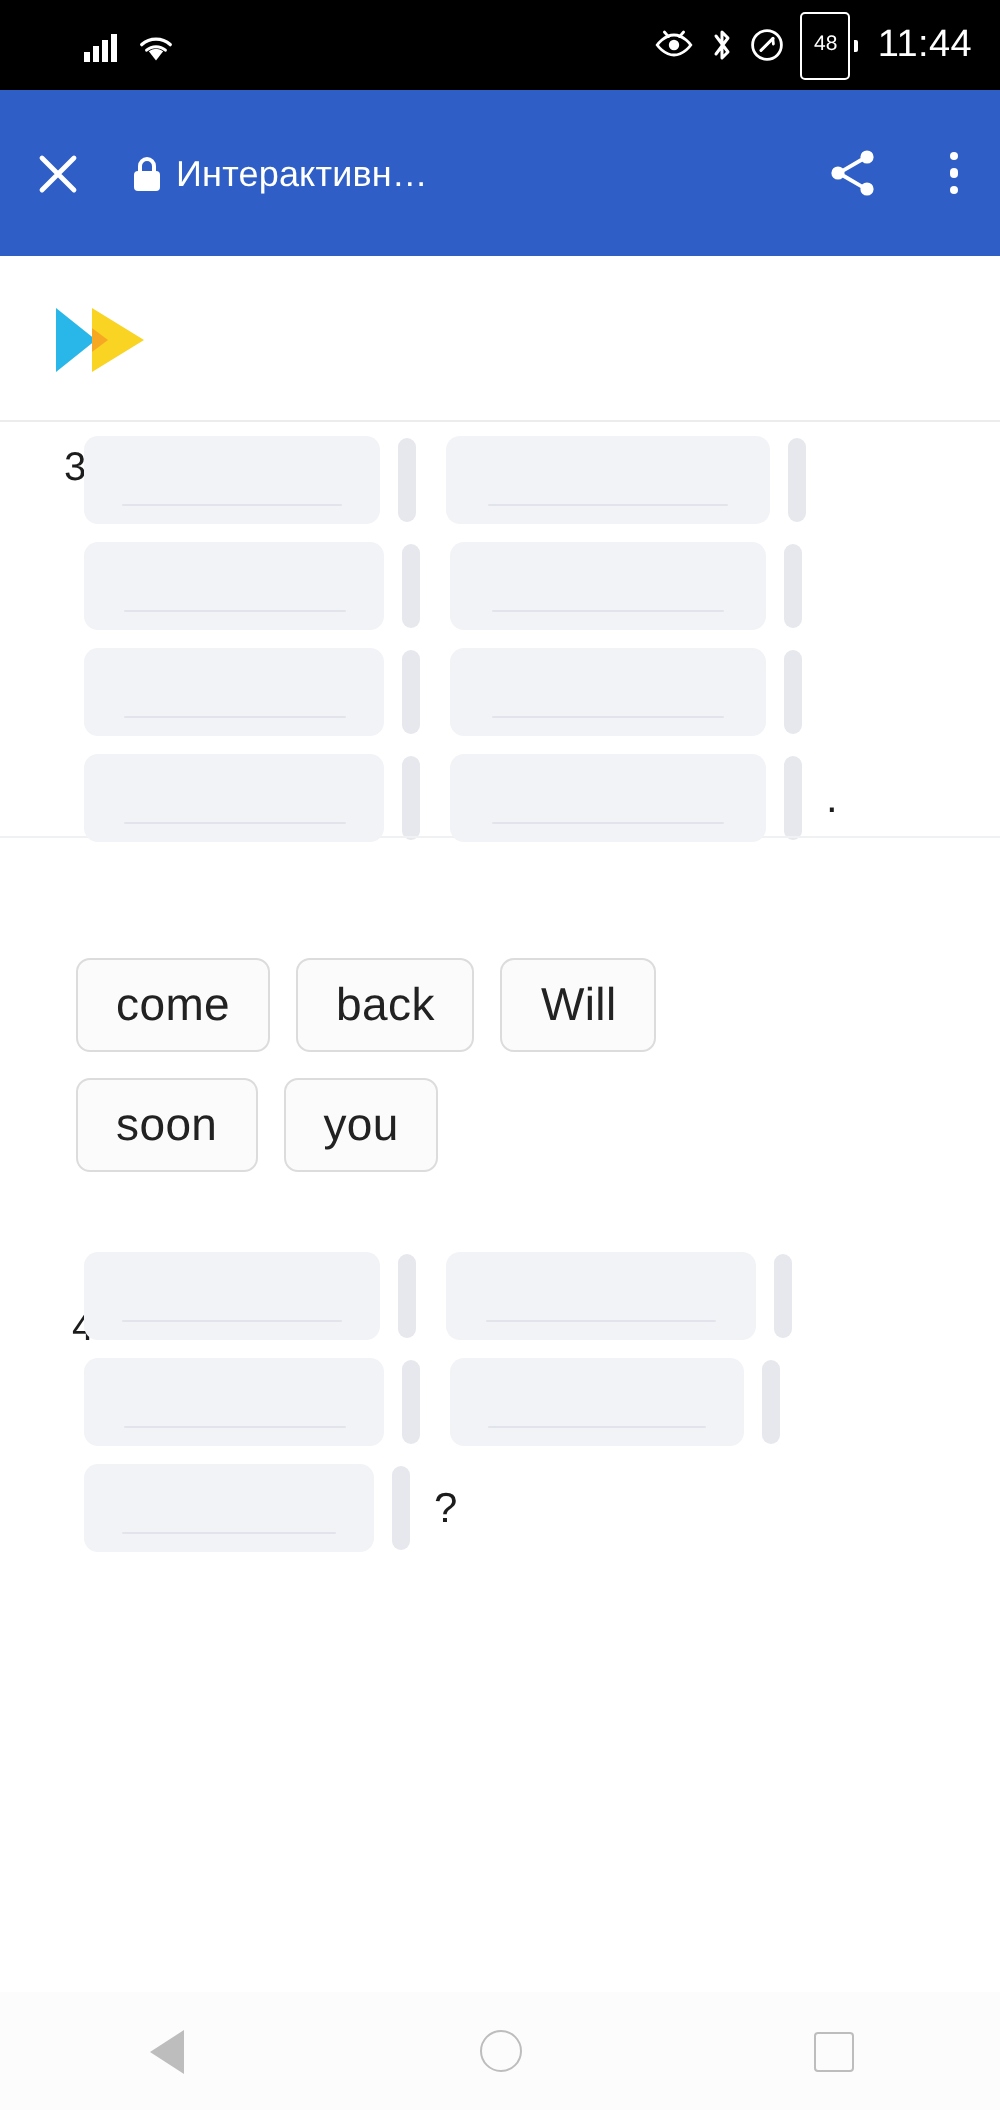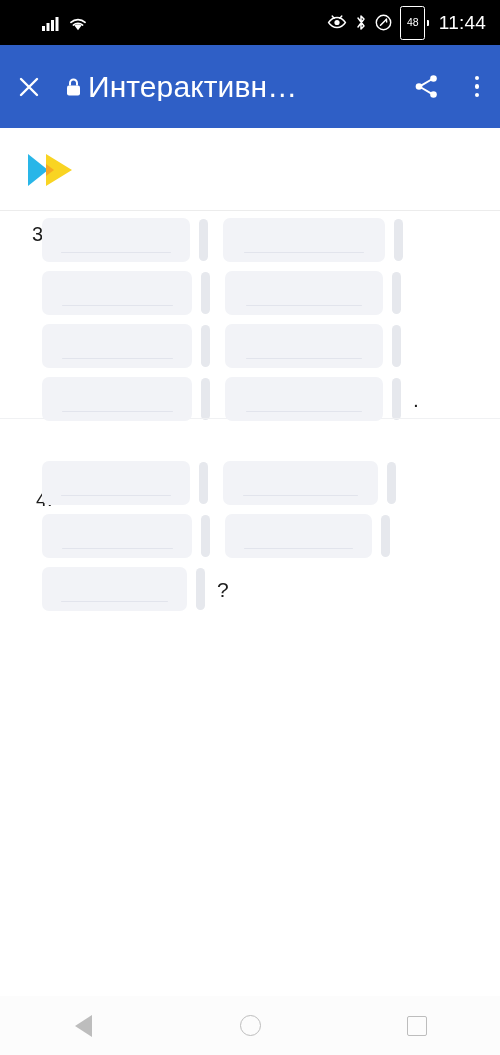--- a/index.html
+++ b/index.html
@@ -36,21 +36,21 @@
   .toolbar {
     position:absolute; left:0; top:45px; width:500px; height:83px;
     background:#2f5fc6;
     display:flex; align-items:center;
   }
   .tb-close { width:58px; display:flex; align-items:center; justify-content:center; cursor:pointer; }
   .tb-center { flex:1; display:flex; align-items:center; min-width:0; }
   .tb-lock { width:30px; display:flex; align-items:center; justify-content:center; flex:0 0 30px; }
   .tb-texts { min-width:0; display:flex; flex-direction:column; justify-content:center; }
   .tb-title {
-    color:#ffffff; font-size:30px; line-height:28px;
+    color:#ffffff; font-size:18px; line-height:28px;
     white-space:nowrap; overflow:hidden; letter-spacing:.1px;
   }
   .tb-url {
     color:#e4e9f5; font-size:17.5px; line-height:22px;
     white-space:nowrap; overflow:hidden; margin-top:1px;
   }
   .tb-share { width:56px; display:flex; align-items:center; justify-content:center; cursor:pointer; }
   .tb-menu { width:46px; display:flex; align-items:center; justify-content:center; cursor:pointer; }
   .dots { display:flex; flex-direction:column; gap:4px; align-items:center; }
   .dots i { width:4.6px; height:4.6px; border-radius:50%; background:#fff; display:block; }
@@ -279,20 +279,27 @@
         <div class="slot-row">
           <div class="slot" style="width:150px;"></div>
           <div class="bar"></div>
           <div class="slot" style="width:158px; margin-left:15px;"></div>
           <div class="bar"></div>
           <span class="punct">.</span>
         </div>
       </div>
     </div>
 
+    <div class="chips" style="margin-top:58px; max-width:350px;">
+      <div class="chip">come</div>
+      <div class="chip">back</div>
+      <div class="chip">Will</div>
+      <div class="chip">soon</div>
+      <div class="chip">you</div>
+    </div>
 
     <div class="qblock" style="margin-top:40px;">
       <div class="qnum" style="left:36px; top:27px;">4.</div>
 
       <div style="padding-left:42px;">
         <div class="slot-row" style="margin-bottom:9px;">
           <div class="slot" style="width:148px;"></div>
           <div class="bar"></div>
           <div class="slot" style="width:155px; margin-left:15px;"></div>
           <div class="bar"></div>

